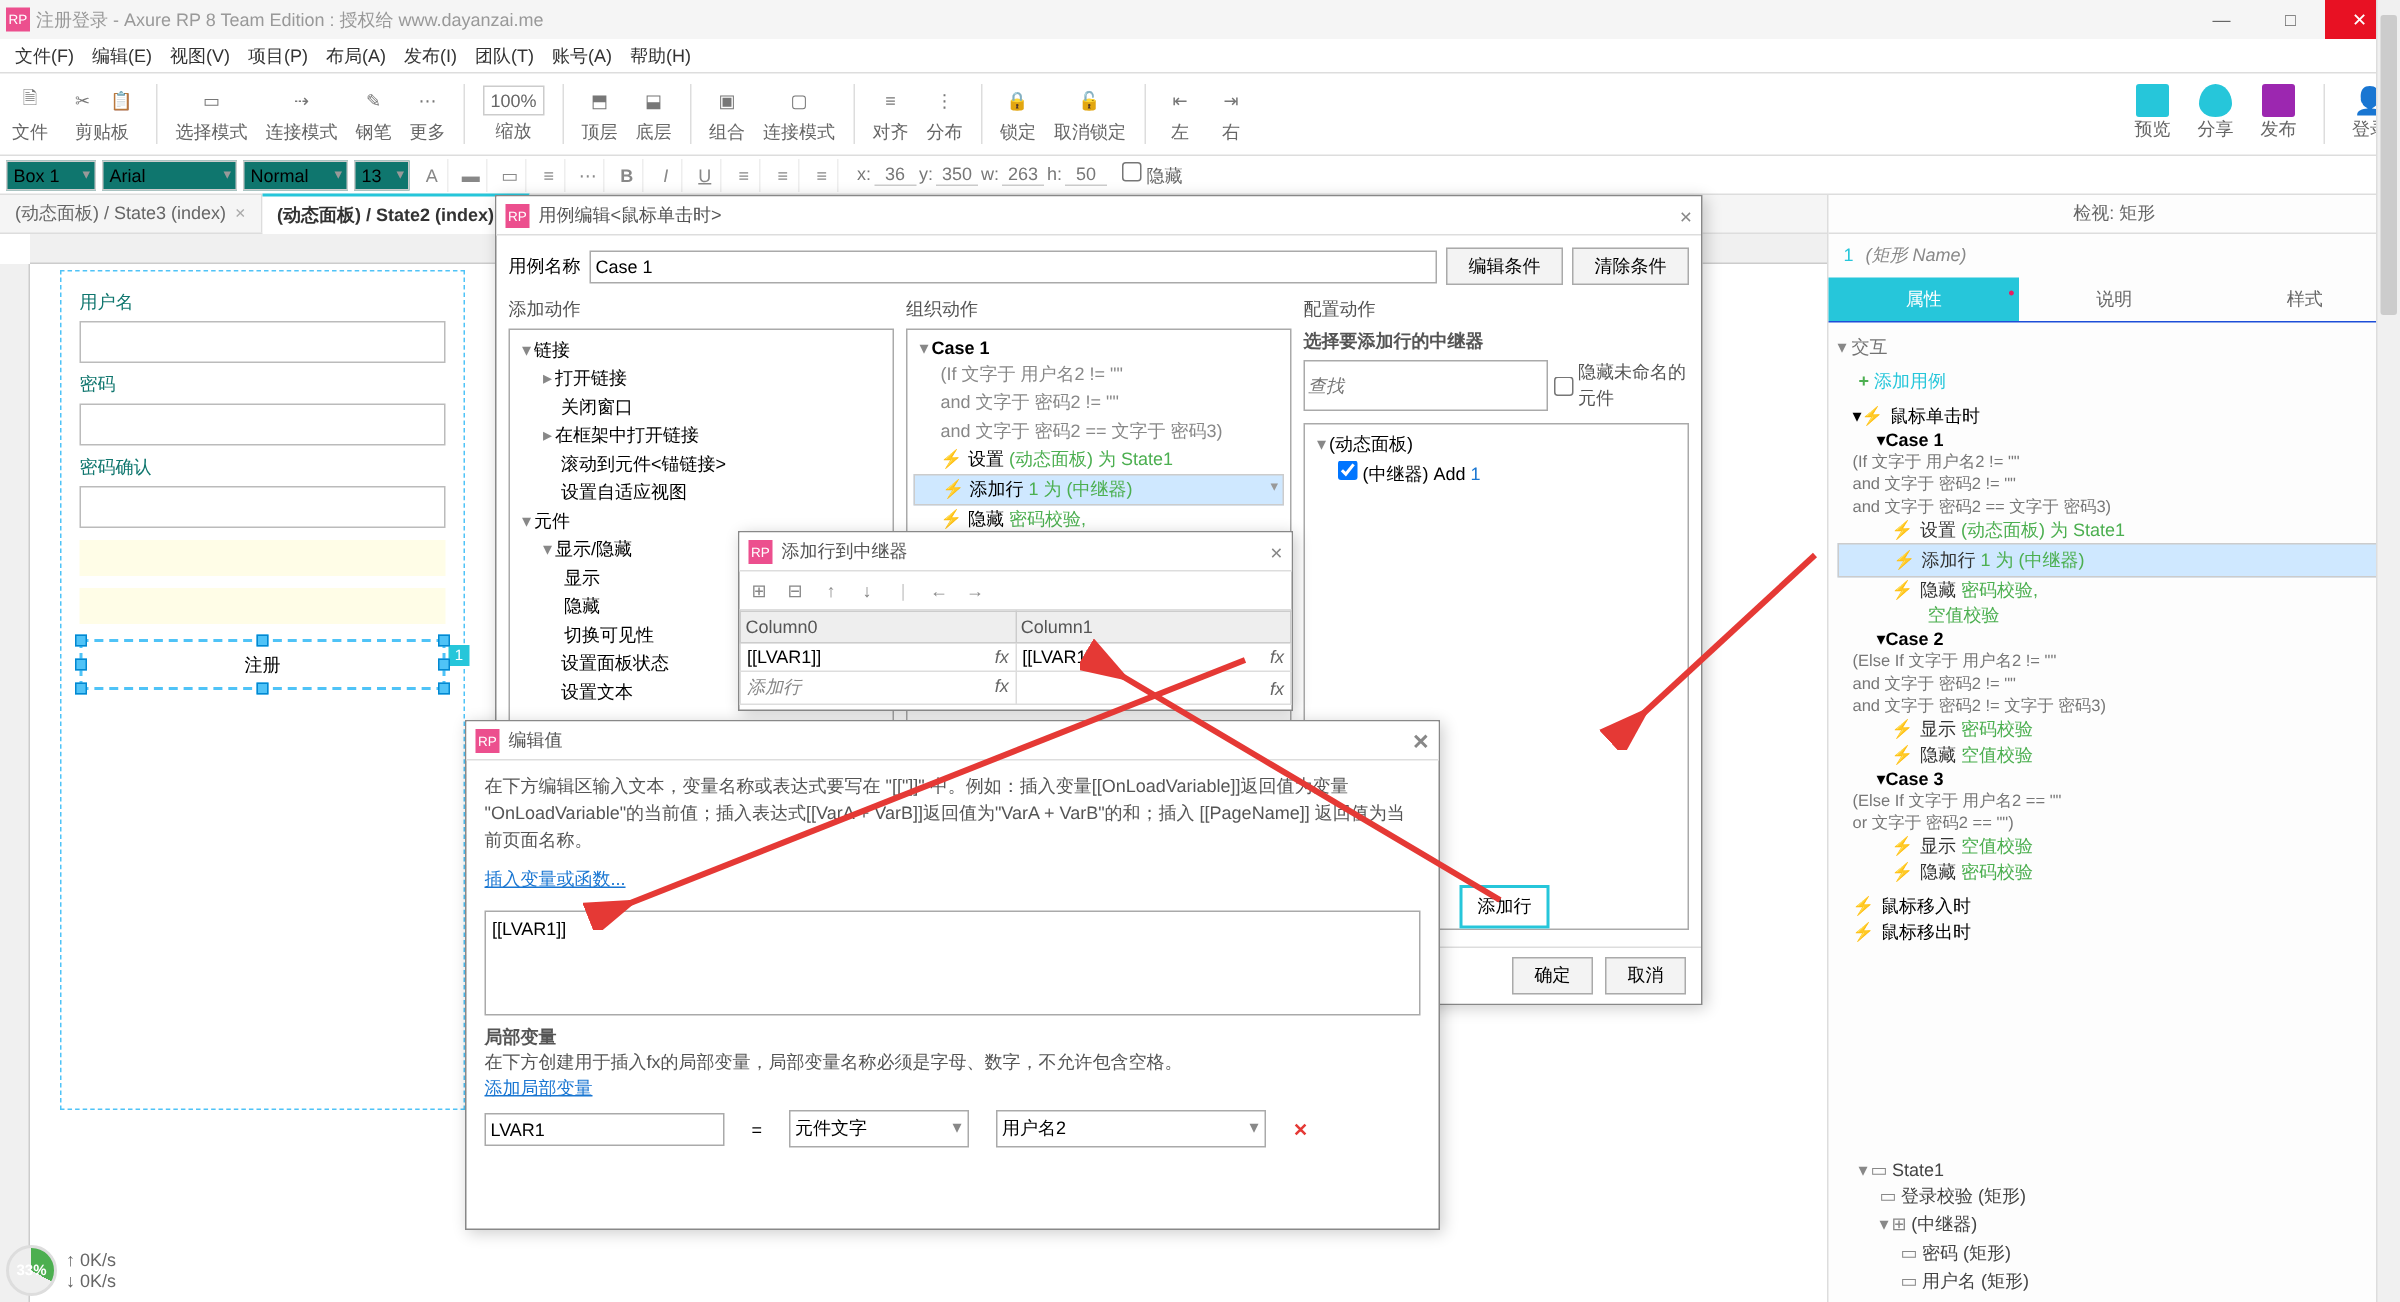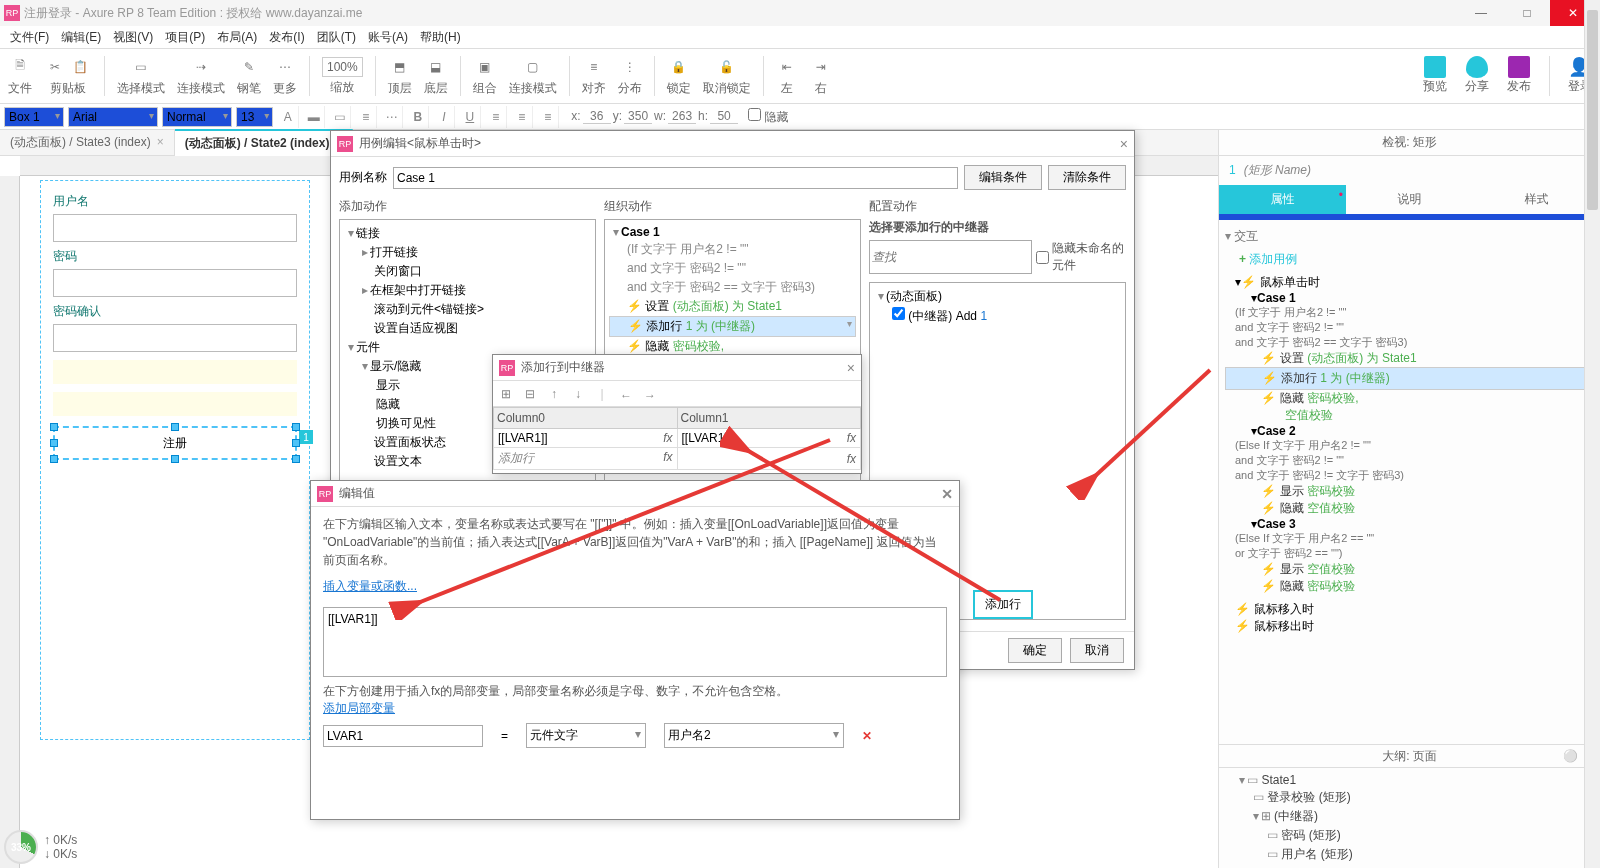--- a/index.html
+++ b/index.html
@@ -17,21 +17,21 @@
 .tb-icon { width: 22px; height: 22px; display: inline-flex; align-items: center; justify-content: center; color: #777; }
 .tb-sep { width: 1px; height: 40px; background: #ddd; }
 .zoom-sel { border: 1px solid #ccc; padding: 2px 4px; background: #fff; }
 .right-actions { margin-left: auto; display: flex; gap: 18px; }
 .ra { display: flex; flex-direction: column; align-items: center; font-size: 11px; color: #666; }
 .ra .ri { width: 22px; height: 22px; }
 .ri.play { background: #26c6da; border-radius: 2px; }
 .ri.cloud { background: #26c6da; border-radius: 50% 50% 50% 50% / 60% 60% 40% 40%; }
 .ri.pub { background: #9c27b0; border-radius: 2px; }
 .formatbar { height: 26px; border-bottom: 1px solid #ddd; display: flex; align-items: center; padding: 0 4px; gap: 4px; }
-.sel { border: 1px solid #ccc; padding: 2px 18px 2px 4px; background: #1d4ed8; min-width: 60px; position: relative; }
+.sel { border: 1px solid #ccc; padding: 2px 18px 2px 4px; background: #0f766e; min-width: 60px; position: relative; }
 .sel:after { content:"▾"; position:absolute; right:3px; color:#999; font-size:10px; }
 .fmt-icon { width: 22px; height: 22px; display: inline-flex; align-items: center; justify-content: center; color: #888; border-right: 1px solid #eee; }
 .coord { margin-left: 8px; color: #777; display:flex; gap:2px; }
 .coord .cv { border-bottom:1px solid #ccc; min-width: 28px; text-align:center; padding:0 2px; }
 .mainrow { display: flex; height: calc(868px - 26px - 22px - 56px - 26px); }
 .leftcol { flex: 1; position: relative; background: #f7f7f7; }
 .tabs { height: 26px; display: flex; align-items: center; border-bottom: 1px solid #ddd; background:#f5f5f5; }
 .tab { padding: 4px 10px; color: #666; border-right:1px solid #ddd; }
 .tab.active { background: #fff; border-top: 2px solid #26c6da; font-weight: bold; color:#333; }
 .tab .x { color:#aaa; margin-left:6px; }
@@ -45,21 +45,21 @@
 .yellow { height: 24px; background:#fffde7; margin-top:8px; }
 .regbtn { height:34px; border:2px dashed #4fc3f7; margin-top:10px; display:flex; align-items:center; justify-content:center; position:relative; }
 .regbtn .h { position:absolute; width:8px; height:8px; background:#4fc3f7; border:1px solid #0288d1; }
 .h.tl{top:-5px;left:-5px}.h.tm{top:-5px;left:calc(50% - 4px)}.h.tr{top:-5px;right:-5px}.h.ml{top:calc(50% - 4px);left:-5px}.h.mr{top:calc(50% - 4px);right:-5px}.h.bl{bottom:-5px;left:-5px}.h.bm{bottom:-5px;left:calc(50% - 4px)}.h.br{bottom:-5px;right:-5px}
 .badge{position:absolute;right:-18px;top:2px;background:#26c6da;color:#fff;width:14px;height:14px;font-size:10px;display:flex;align-items:center;justify-content:center;}
 .rightcol { width: 382px; border-left: 1px solid #ddd; background:#fdfdfd; display:flex; flex-direction:column; }
 .insp-head { height: 26px; display:flex; align-items:center; justify-content:center; border-bottom:1px solid #ddd; color:#666; position:relative; }
 .insp-head .gear{position:absolute; right:6px; color:#aaa;}
 .insp-name { padding: 6px 10px; font-style: italic; color:#888; }
 .insp-name .idx { color:#26c6da; font-style: normal; margin-right:8px; }
-.insp-tabs { display:flex; border-bottom:6px solid #1d4ed8; }
+.insp-tabs { display:flex; border-bottom:1px solid #1d4ed8; }
 .insp-tab { flex:1; text-align:center; padding:6px; color:#666; }
 .insp-tab.active { background:#26c6da; color:#fff; position:relative; }
 .insp-tab .dot{position:absolute;top:3px;right:3px;color:#e91e63;}
 .insp-body { flex:1; overflow:auto; padding:4px 6px; }
 .sec-h { padding:4px 0; color:#737373; }
 .sec-h:before { content:"▾ "; color:#888; }
 .add-case { color:#26c6da; padding:2px 0 6px 14px; }
 .add-case:before { content:"+ "; color:#4caf50; font-weight:bold; }
 .evt { padding-left:10px; }
 .evt .bolt{color:#aaa;margin-right:4px;}
@@ -354,27 +354,20 @@
       <div class="act-node"><span class="bolt">⚡</span><span>显示</span> <span class="green">密码校验</span></div>
       <div class="act-node"><span class="bolt">⚡</span><span>隐藏</span> <span class="green">空值校验</span></div>
       <div class="case-node"><span class="tri">▾</span><span class="cn-name">Case 3</span></div>
       <div class="case-node case-cond">(Else If 文字于 用户名2 == ""</div>
       <div class="case-node case-cond">or 文字于 密码2 == "")</div>
       <div class="act-node"><span class="bolt">⚡</span><span>显示</span> <span class="green">空值校验</span></div>
       <div class="act-node"><span class="bolt">⚡</span><span>隐藏</span> <span class="green">密码校验</span></div>
       <div class="evt" style="margin-top:6px"><span class="bolt">⚡</span><span>鼠标移入时</span></div>
       <div class="evt"><span class="bolt">⚡</span><span>鼠标移出时</span></div>
     </div>
-    <div class="outline-head">
-        <span>大纲: 页面</span>
-        <span class="ic">
-          <span>⚪</span>
-          <span>▼</span>
-        </span>
-      </div>
     <div class="outline-body">
       <div class="ol-row"><span class="tri">▾</span><span class="ico">▭</span><span>State1</span></div>
       <div class="ol-row l2"><span class="ico">▭</span><span>登录校验 (矩形)</span></div>
       <div class="ol-row l2"><span class="tri">▾</span><span class="ico">⊞</span><span>(中继器)</span></div>
       <div class="ol-row l3"><span class="ico">▭</span><span>密码 (矩形)</span></div>
       <div class="ol-row l3"><span class="ico">▭</span><span>用户名 (矩形)</span></div>
     </div>
     <div class="scrollbar-v">
         <div class="thumb" style="top:10px;height:200px"></div>
       </div>
@@ -487,20 +480,21 @@
 <div class="dlg editval-dlg">
   <div class="dlg-title">
       <span class="logo">RP</span>
       <span>编辑值</span>
       <span class="x" style="font-weight:bold">✕</span>
     </div>
   <div class="p">在下方编辑区输入文本，变量名称或表达式要写在 "[["]]" 中。例如：插入变量[[OnLoadVariable]]返回值为变量 "OnLoadVariable"的当前值；插入表达式[[VarA + VarB]]返回值为"VarA + VarB"的和；插入 [[PageName]] 返回值为当前页面名称。</div>
   <div class="p" style="padding-top:0"><a>插入变量或函数...</a></div>
   <div class="ta"><span>[[LVAR1]]</span></div>
   <div class="lvar-sec">
+    <div style="font-weight:bold;color:#555">局部变量</div>
     <div style="color:#555">在下方创建用于插入fx的局部变量，局部变量名称必须是字母、数字，不允许包含空格。</div>
     <a style="color:#1976d2;text-decoration:underline">添加局部变量</a>
     <div class="lvar-row">
       <input style="width: 160px;" value="LVAR1">
       <span>=</span>
       <span class="sel2">元件文字</span>
       <span class="sel2" style="min-width:180px">用户名2</span>
       <span class="del">✕</span>
     </div>
   </div>

